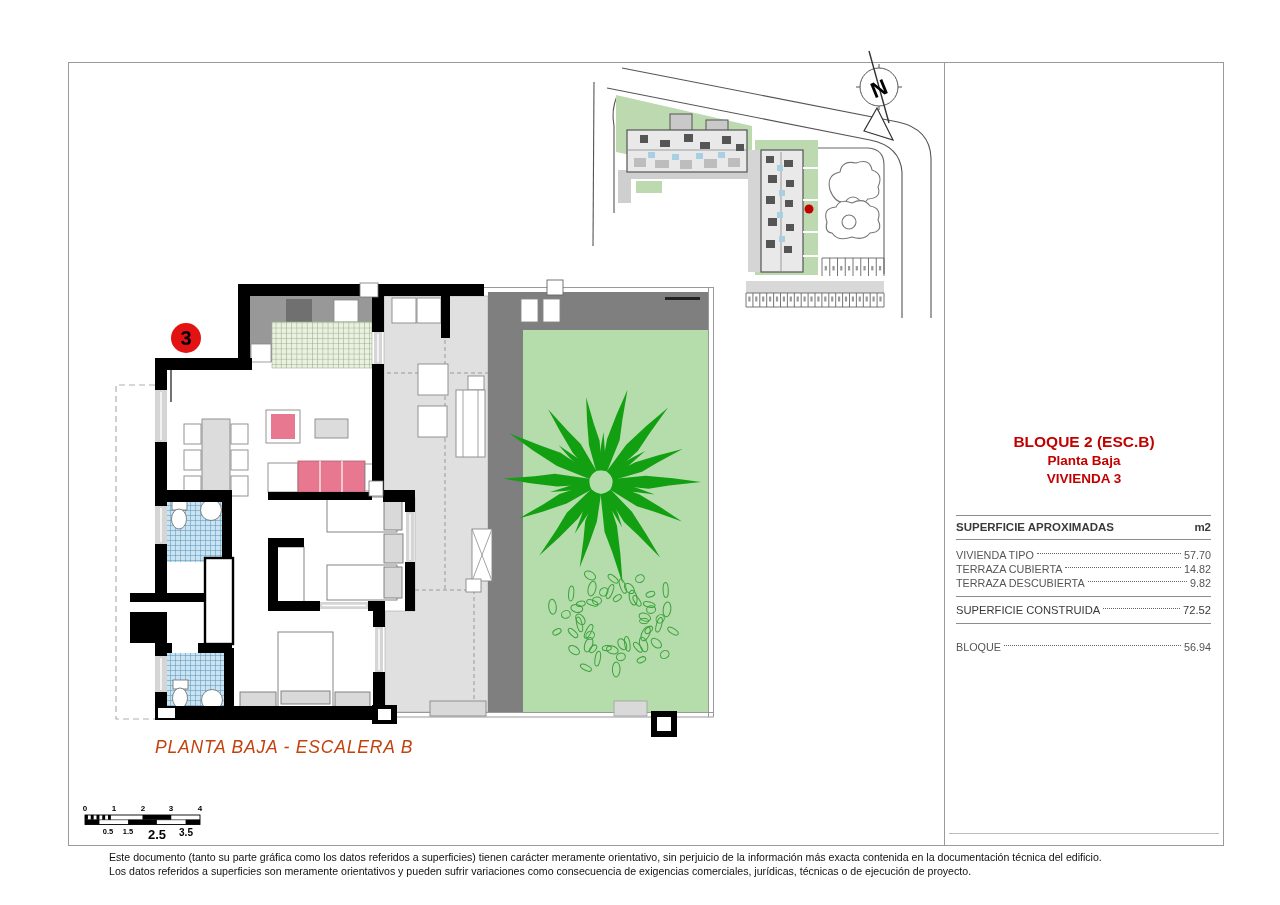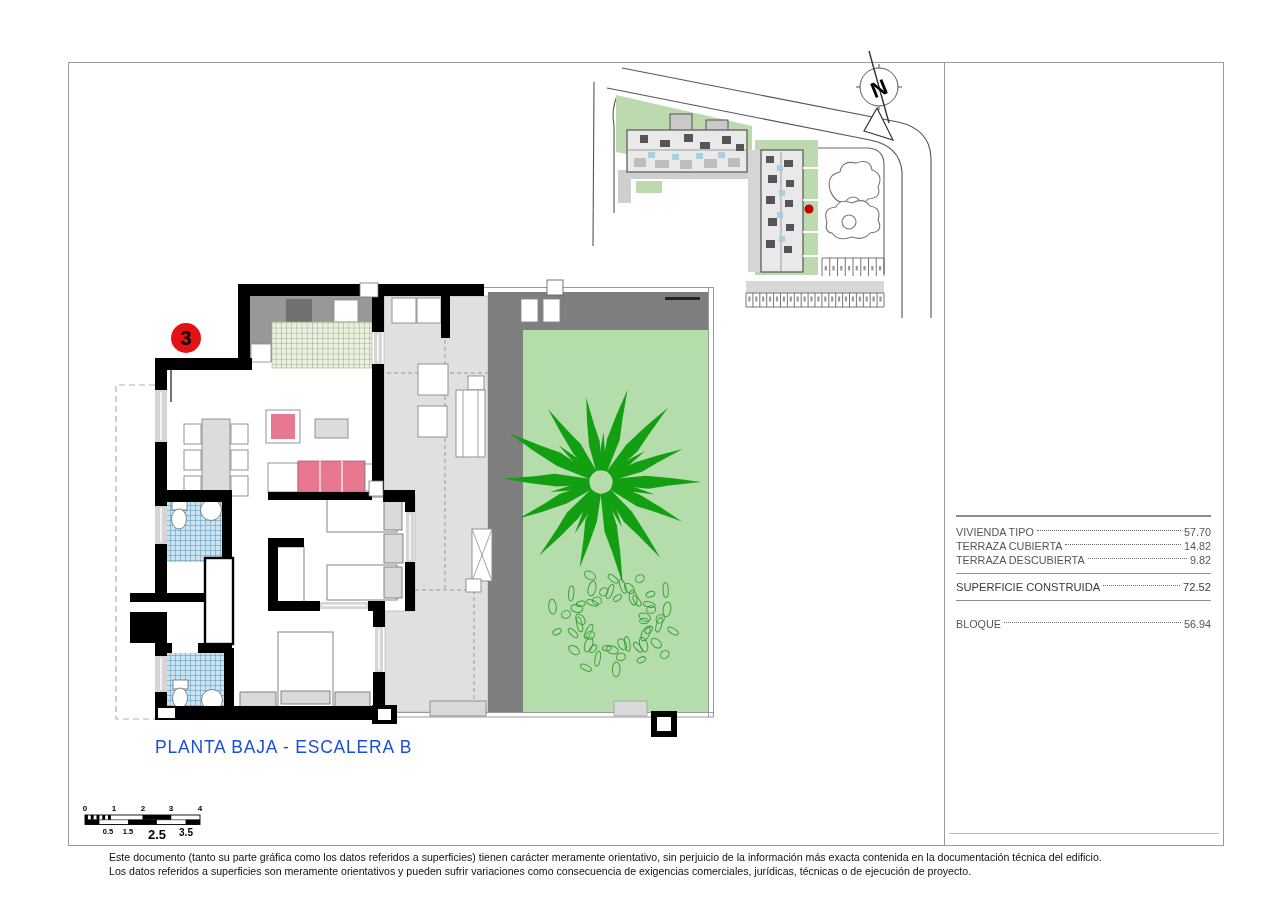--- a/index.html
+++ b/index.html
@@ -4,21 +4,21 @@
 <style>
   html,body{margin:0;padding:0;background:#fff;}
   body{font-family:"Liberation Sans",sans-serif;}
   #page{position:relative;width:1280px;height:905px;background:#fff;overflow:hidden;}
   .frame{position:absolute;left:68px;top:62px;width:1154px;height:782px;border:1px solid #9a9a9a;}
   .panel-divider{position:absolute;left:944px;top:62px;width:1px;height:783px;background:#9a9a9a;}
   svg.plan{position:absolute;left:0;top:0;}
   .unit-badge{position:absolute;left:171px;top:323px;width:30px;height:30px;border-radius:50%;
     background:#e31313;display:flex;align-items:center;justify-content:center;
     font-weight:bold;font-size:20px;color:#000;}
-  .plan-title{position:absolute;left:155px;top:737px;font-size:17.5px;letter-spacing:0.8px;color:#1d4ed8;}
+  .plan-title{position:absolute;left:155px;top:737px;font-size:17.5px;letter-spacing:0.8px;color:#c2410c;font-style:italic;}
   .info-panel{position:absolute;left:945px;top:62px;width:278px;height:782px;}
   .panel-titles{position:absolute;top:370px;left:0;right:0;text-align:center;color:#c30000;font-weight:bold;}
   .panel-titles .t1{font-size:15.5px;line-height:20px;}
   .panel-titles .t2,.panel-titles .t3{font-size:13.5px;line-height:18px;}
   .areas{position:absolute;left:11px;right:12px;top:453px;color:#444;}
   .rule{border:none;border-top:1px solid #8d8d8d;margin:0;}
   .arow{display:flex;align-items:center;font-size:10.8px;line-height:14px;color:#555;}
   .arow .lead{flex:1;border-bottom:1.6px dotted #666;margin:0 3px 2.5px 3px;}
   .ahead{display:flex;justify-content:space-between;font-weight:bold;font-size:11.5px;color:#3a3a3a;padding:5px 0 6px 0;}
   .atotal{font-weight:normal;color:#3a3a3a;font-size:11.2px;}
@@ -476,22 +476,31 @@
     <span class="tick" style="left:143px;top:804px">2</span>
     <span class="tick" style="left:171px;top:804px">3</span>
     <span class="tick" style="left:200px;top:804px">4</span>
     <span class="tick" style="left:108px;top:827px;font-size:7.5px">0.5</span>
     <span class="tick" style="left:128px;top:827px;font-size:7.5px">1.5</span>
     <span class="tick" style="left:157px;top:827px;font-size:13px">2.5</span>
     <span class="tick" style="left:186px;top:827px;font-size:10px">3.5</span>
   </div>
 
   <div class="info-panel">
+    <div class="panel-titles">
+      <div class="t1">BLOQUE 2 (ESC.B)</div>
+      <div class="t2">Planta Baja</div>
+      <div class="t3">VIVIENDA 3</div>
+    </div>
     <div class="areas">
       <hr class="rule">
+      <div class="ahead">
+        <span>SUPERFICIE APROXIMADAS</span>
+        <span>m2</span>
+      </div>
       <hr class="rule">
       <div class="gap8"></div>
       <div class="arow">
         <span>VIVIENDA TIPO</span>
         <span class="lead"></span>
         <span>57.70</span>
       </div>
       <div class="arow">
         <span>TERRAZA CUBIERTA</span>
         <span class="lead"></span>

